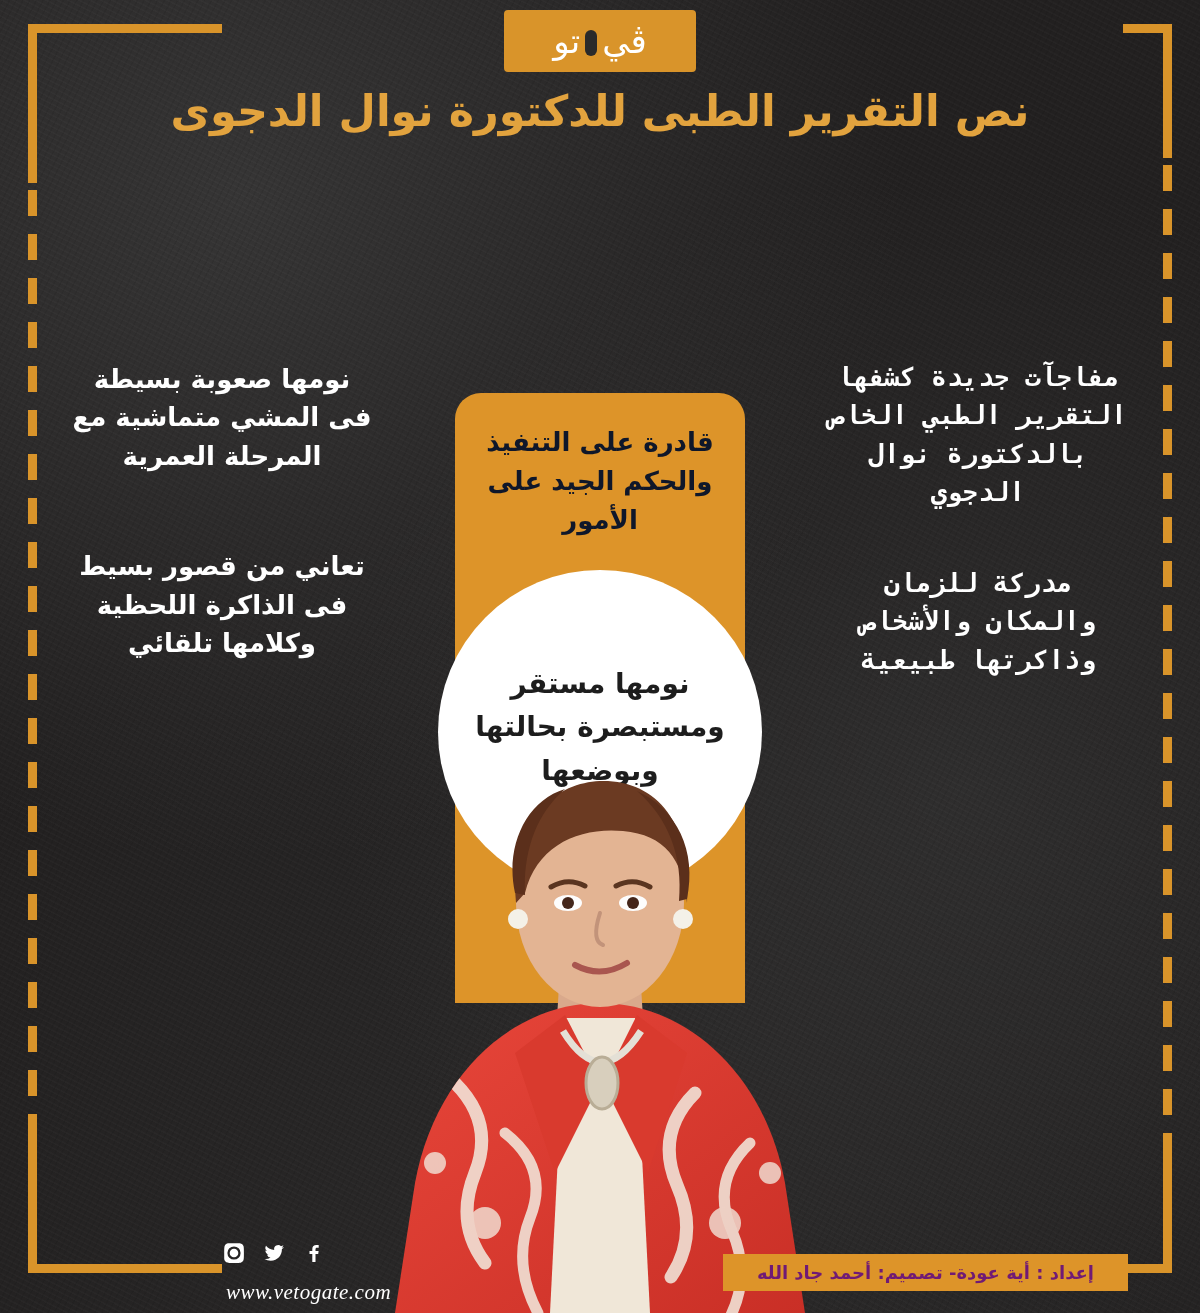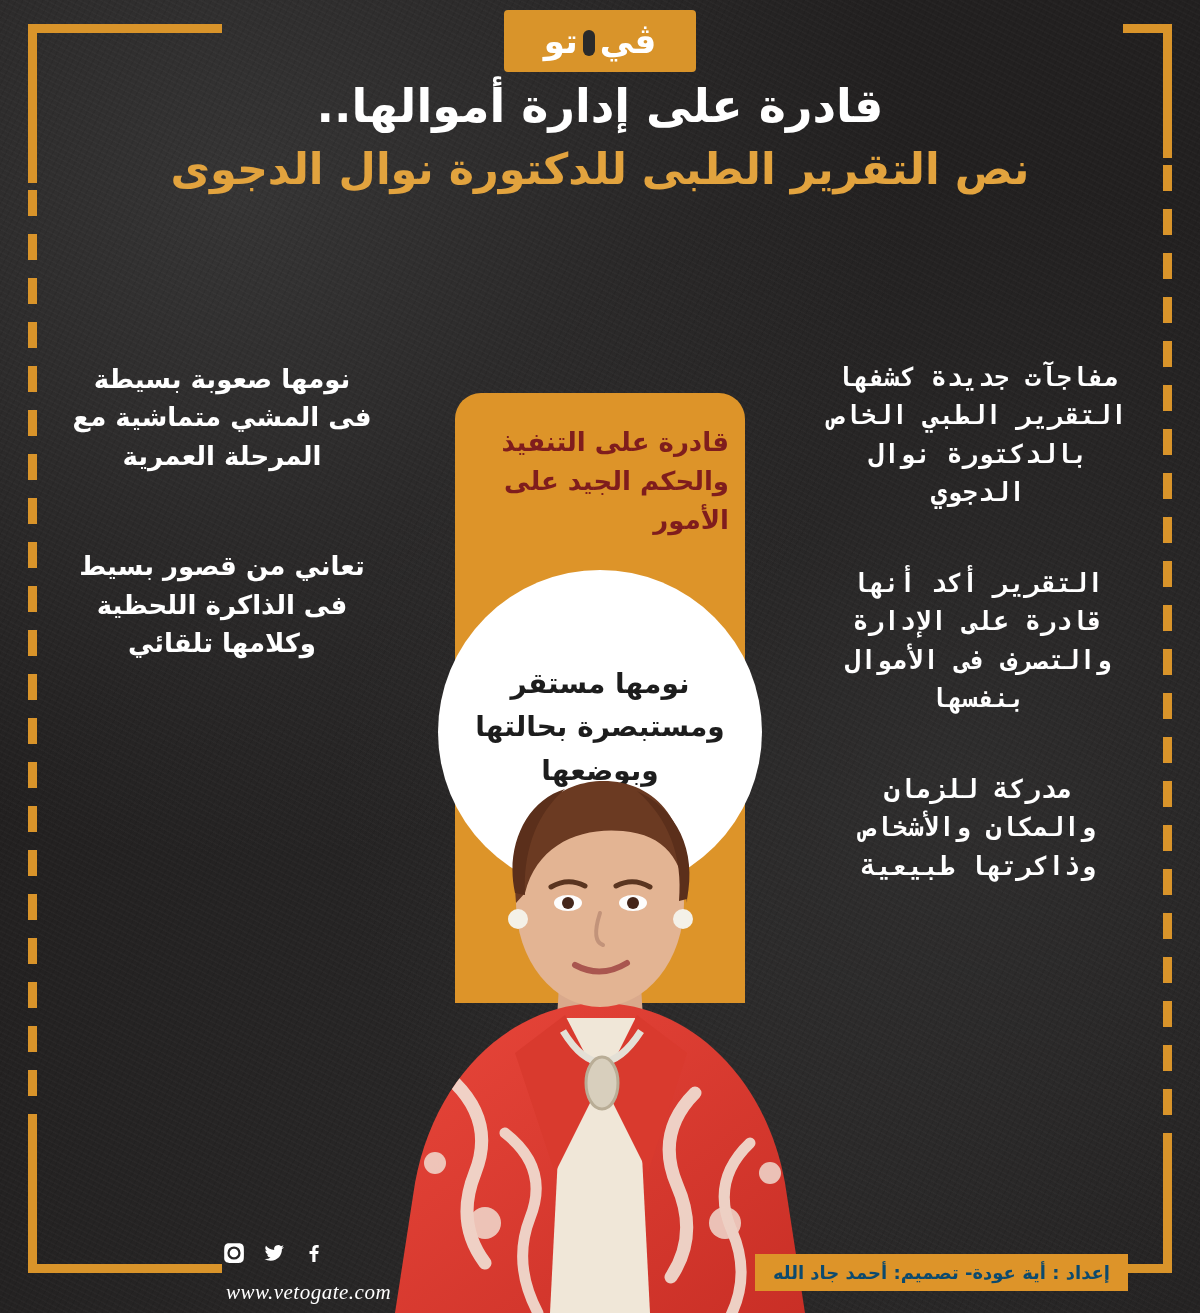--- a/index.html
+++ b/index.html
@@ -90,21 +90,21 @@
     height: 62px;
     background: #d9942a;
     border-radius: 4px;
     display: flex;
     align-items: center;
     justify-content: center;
     z-index: 6;
   }
   .logo-text {
     font-size: 34px;
-    font-weight: bold;
+    font-weight: normal;
     color: #ffffff;
     letter-spacing: 1px;
     line-height: 1;
   }
   .logo-mic {
     width: 12px;
     height: 26px;
     border-radius: 6px;
     background: #2a2a2a;
     margin: 0 5px;
@@ -146,25 +146,25 @@
     height: 610px;
     background: #dd9429;
     border-radius: 26px 26px 0 0;
     z-index: 4;
   }
   .center-bar-text {
     position: absolute;
     top: 30px;
     left: 0;
     right: 0;
-    text-align: right;
+    text-align: center;
     font-size: 26px;
     font-weight: bold;
     line-height: 1.5;
-    color: #7f1d1d;
+    color: #0f172a;
     padding: 0 16px;
   }
   .circle {
     position: absolute;
     top: 570px;
     left: 50%;
     transform: translateX(-50%);
     width: 324px;
     height: 324px;
     border-radius: 50%;
@@ -238,24 +238,24 @@
     letter-spacing: 0.5px;
     font-family: "Liberation Serif", serif;
     z-index: 8;
     font-style: italic;
   }
   .credit {
     position: absolute;
     bottom: 22px;
     right: 72px;
     background: #dd9429;
-    color: #0c4a6e;
+    color: #701a75;
     font-size: 18px;
     font-weight: bold;
-    padding: 8px 18px;
+    padding: 8px 34px;
     z-index: 8;
     white-space: nowrap;
   }
 </style>
 </head>
 <body>
 
 <div class="canvas">
 
   <div class="frame-tl"></div>
@@ -265,21 +265,20 @@
   <div class="dash-left"></div>
   <div class="dash-right"></div>
 
   <div class="logo">
     <span class="logo-text">ڤي</span>
     <span class="logo-mic"></span>
     <span class="logo-text">تو</span>
   </div>
 
   <div class="headline">
-    <div class="headline-l1">قادرة على إدارة أموالها..</div>
     <div class="headline-l2">نص التقرير الطبى للدكتورة نوال الدجوى</div>
   </div>
 
   <div class="center-bar">
     <div class="center-bar-text">قادرة على التنفيذ والحكم الجيد على الأمور</div>
   </div>
 
   <div class="circle">
     <div class="circle-text">نومها مستقر ومستبصرة بحالتها وبوضعها</div>
   </div>
@@ -332,21 +331,20 @@
 
     <path d="M235 160 q-9 28 3 32" stroke="#c2937a" stroke-width="4" fill="none" stroke-linecap="round"></path>
     <path d="M210 212 q26 14 52 -2" stroke="#a9564f" stroke-width="6" fill="none" stroke-linecap="round"></path>
 
     <circle cx="153" cy="166" r="10" fill="#f4f1e8"></circle>
     <circle cx="318" cy="166" r="10" fill="#f4f1e8"></circle>
   </svg>
 
   <div class="col col-right">
     <div class="block">مفاجآت جديدة كشفها التقرير الطبي الخاص بالدكتورة نوال الدجوي</div>
-    <div class="block">التقرير أكد أنها قادرة على الإدارة والتصرف فى الأموال بنفسها</div>
     <div class="block">مدركة للزمان والمكان والأشخاص وذاكرتها طبيعية</div>
   </div>
 
   <div class="col col-left">
     <div class="block">نومها صعوبة بسيطة فى المشي متماشية مع المرحلة العمرية</div>
     <div class="block">تعاني من قصور بسيط فى الذاكرة اللحظية وكلامها تلقائي</div>
   </div>
 
   <div class="socials">
     <svg class="social-ico" viewBox="0 0 24 24">

